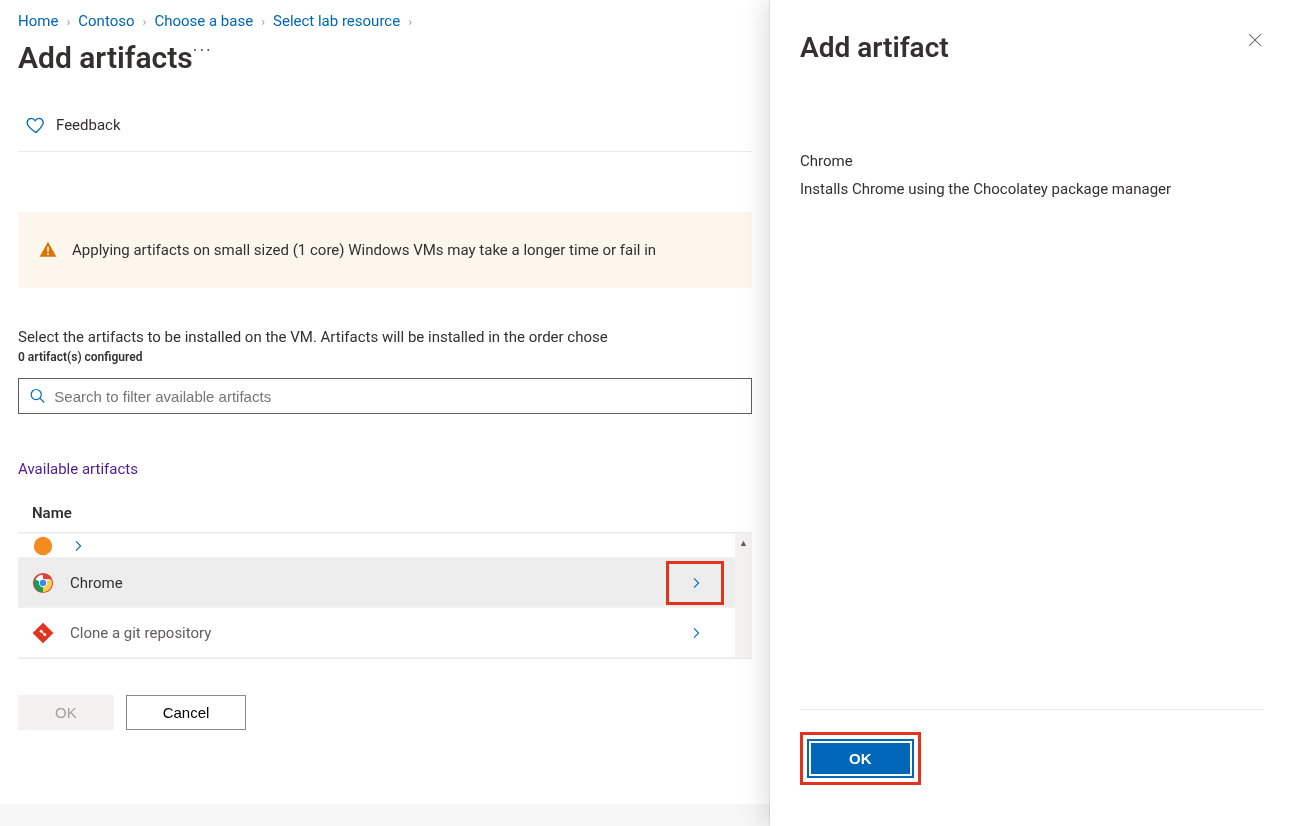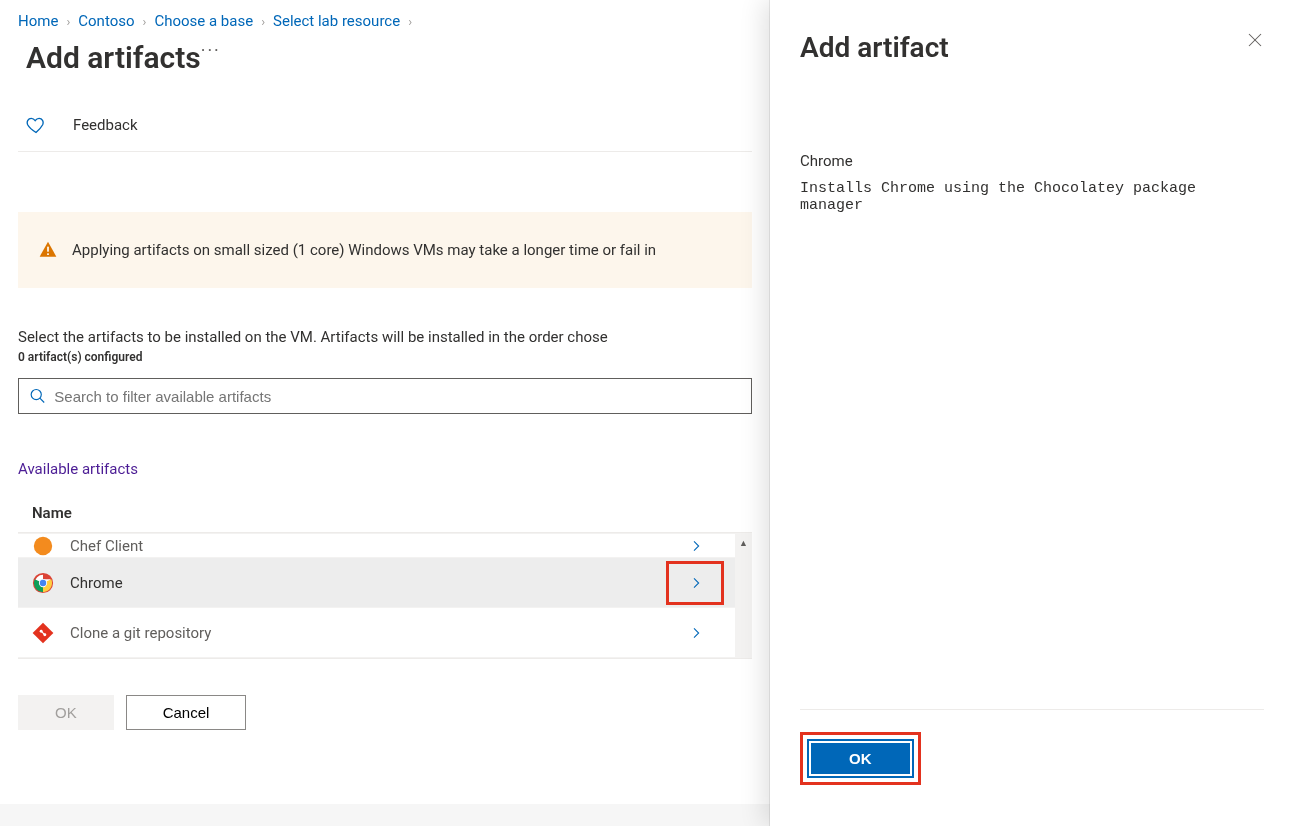--- a/index.html
+++ b/index.html
@@ -30,37 +30,36 @@
       color: #0067b8;
       text-decoration: none;
       cursor: pointer;
     }
     .breadcrumb .chev {
       color: #a19f9d;
       font-size: 13px;
     }
     .page-title-row {
       display: flex;
-      margin-left: 8px;
     }
     .page-title {
       font-size: 30px;
       font-weight: 600;
       color: #323130;
     }
     .dots {
       color: #605e5c;
       font-size: 18px;
       letter-spacing: 2px;
       cursor: pointer;
     }
     .feedback-row {
       display: flex;
       align-items: center;
-      gap: 27px;
+      gap: 10px;
       padding: 40px 0 16px 8px;
       border-bottom: 1px solid #edebe9;
     }
     .heart-icon {
       width: 20px; height: 20px;
       stroke: #0067b8;
       fill: none;
       stroke-width: 1.6;
     }
     .feedback-text {
@@ -249,21 +248,20 @@
     .panel-body {
       margin-top: 88px;
       font-size: 15px;
       color: #323130;
     }
     .panel-body .name {
       margin-bottom: 10px;
     }
     .panel-body .desc {
       margin-bottom: 14px;
-      font-family: Liberation Mono, monospace;
     }
     .panel-footer {
       margin-top: auto;
       border-top: 1px solid #edebe9;
       padding-top: 22px;
       position: relative;
       padding-bottom: 10px;
     }
     .panel-ok-wrap {
       border: 3px solid #e3321e;
@@ -341,21 +339,20 @@
 
   <p class="available-label">Available artifacts</p>
 
   <div class="table-header">Name</div>
 
   <div class="artifact-list" style="position:relative;">
     <div class="artifact-row partial">
       <svg class="artifact-icon" viewBox="0 0 24 24">
         <circle cx="12" cy="12" r="10" class="icon-chef"></circle>
       </svg>
-      <span class="artifact-name">Chef Client</span>
       <svg class="row-chevron" viewBox="0 0 24 24" style="margin-right:34px;">
         <polyline points="9 5 16 12 9 19"></polyline>
       </svg>
     </div>
 
     <div class="artifact-row selected">
       <svg class="artifact-icon" viewBox="0 0 24 24">
         <circle cx="12" cy="12" r="10" fill="#fff" stroke="#db4437" stroke-width="2"></circle>
         <circle cx="12" cy="12" r="4" fill="#4285f4"></circle>
         <path d="M12 2 A10 10 0 0 1 21 8 L12 8 Z" fill="#db4437"></path>

